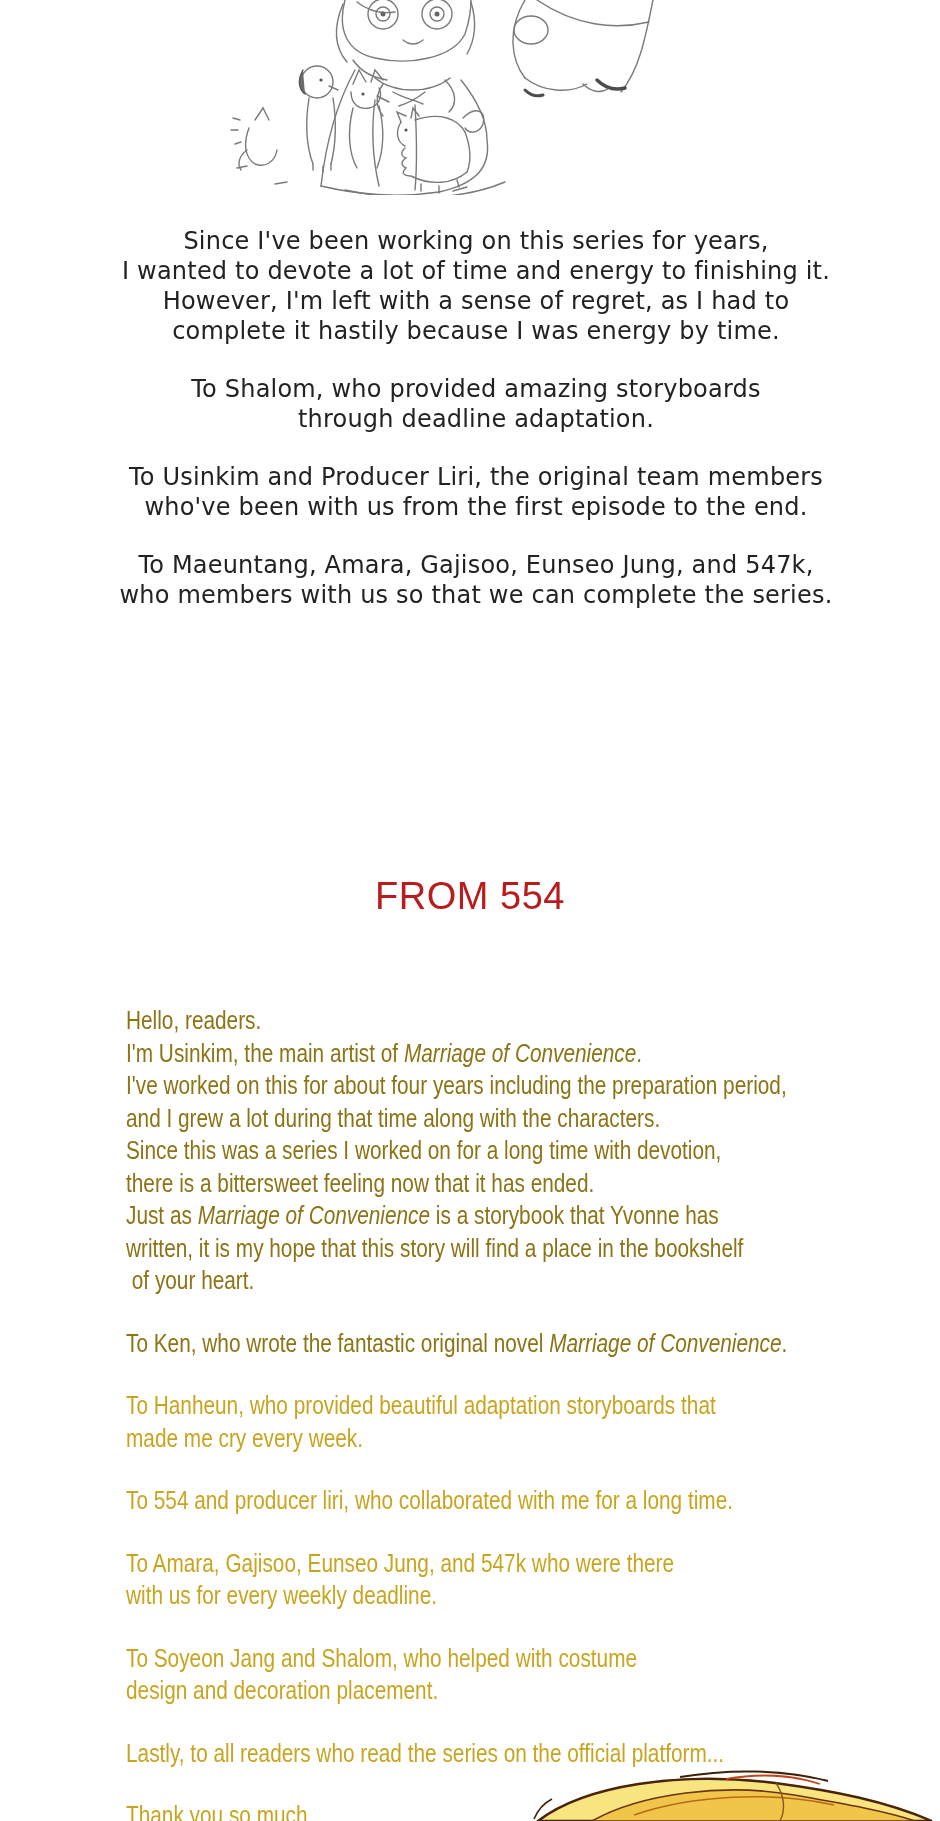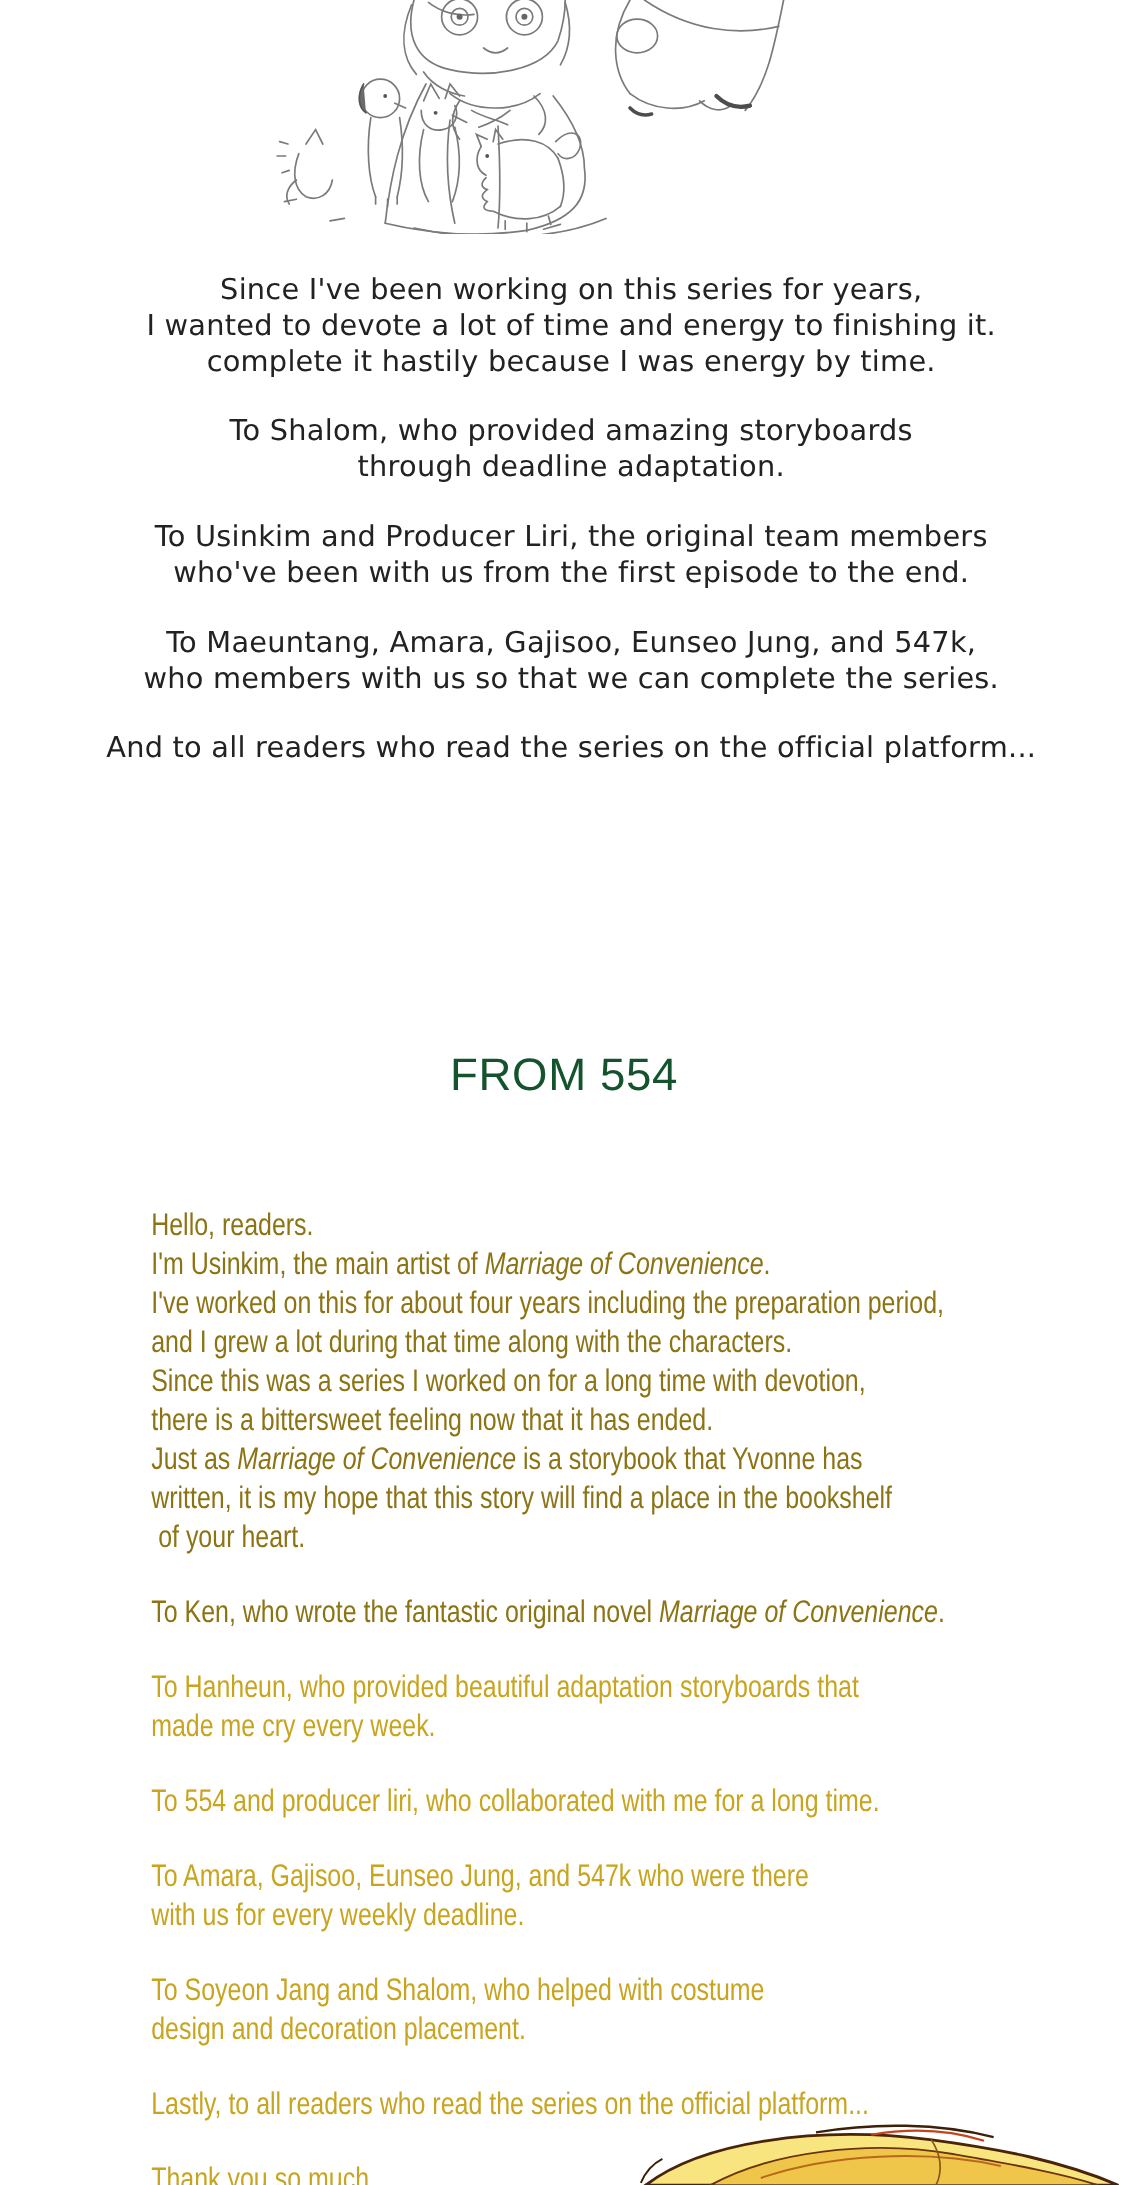--- a/index.html
+++ b/index.html
@@ -22,21 +22,21 @@
     letter-spacing:0.2px;
   }
   .creator-note .para{margin:0 0 28px 0;padding-left:12px;}
   .creator-note .line{white-space:nowrap;}
   
   .from-heading{
     position:absolute;top:876px;left:0;width:940px;
     margin:0;text-align:center;
     font-family:"Liberation Sans", sans-serif;
     font-weight:400;font-size:38px;line-height:40px;
-    color:#14532d;letter-spacing:0.5px;
+    color:#b91c1c;letter-spacing:0.5px;
   }
   
   .artist-note{position:absolute;top:1004px;left:126px;width:814px;}
   .artist-scale{
     transform:scaleX(0.80);transform-origin:0 0;width:1020px;
     font-family:"Liberation Sans", sans-serif;
     font-size:26px;line-height:32.5px;
   }
   .artist-note .block{margin:0 0 30px 0;}
   .artist-note .line{white-space:pre;}
@@ -121,36 +121,34 @@
         <path d="M196,184 l0,7 M214,186 l0,7 M232,180 l2,7"></path>
         <path d="M12,168 l10,-2 M50,184 l12,-2 M228,191 l14,-4"></path>
       </g>
     </svg>
   </div>
 
   <section class="creator-note">
     <div class="para">
       <div class="line">Since I've been working on this series for years,</div>
       <div class="line">I wanted to devote a lot of time and energy to finishing it.</div>
+      <div class="line">However, I'm left with a sense of regret, as I had to</div>
       <div class="line">complete it hastily because I was energy by time.</div>
     </div>
     <div class="para">
       <div class="line">To Shalom, who provided amazing storyboards</div>
       <div class="line">through deadline adaptation.</div>
     </div>
     <div class="para">
       <div class="line">To Usinkim and Producer Liri, the original team members</div>
       <div class="line">who've been with us from the first episode to the end.</div>
     </div>
     <div class="para">
       <div class="line">To Maeuntang, Amara, Gajisoo, Eunseo Jung, and 547k,</div>
       <div class="line">who members with us so that we can complete the series.</div>
-    </div>
-    <div class="para">
-      <div class="line">And to all readers who read the series on the official platform...</div>
     </div>
   </section>
 
   <h2 class="from-heading">FROM 554</h2>
 
   <section class="artist-note">
     <div class="artist-scale">
       <div class="block tone-dark">
         <div class="line"><span>Hello, readers.</span></div>
         <div class="line"><span>I'm Usinkim, the main artist of </span><em>Marriage of Convenience</em><span>.</span></div>

